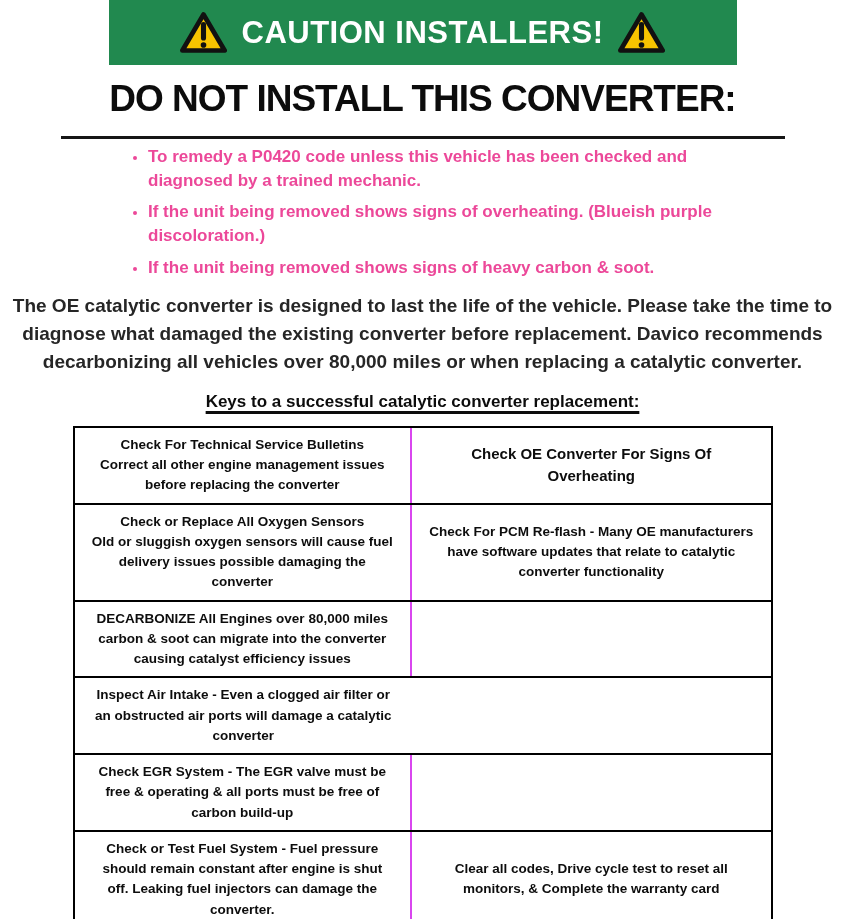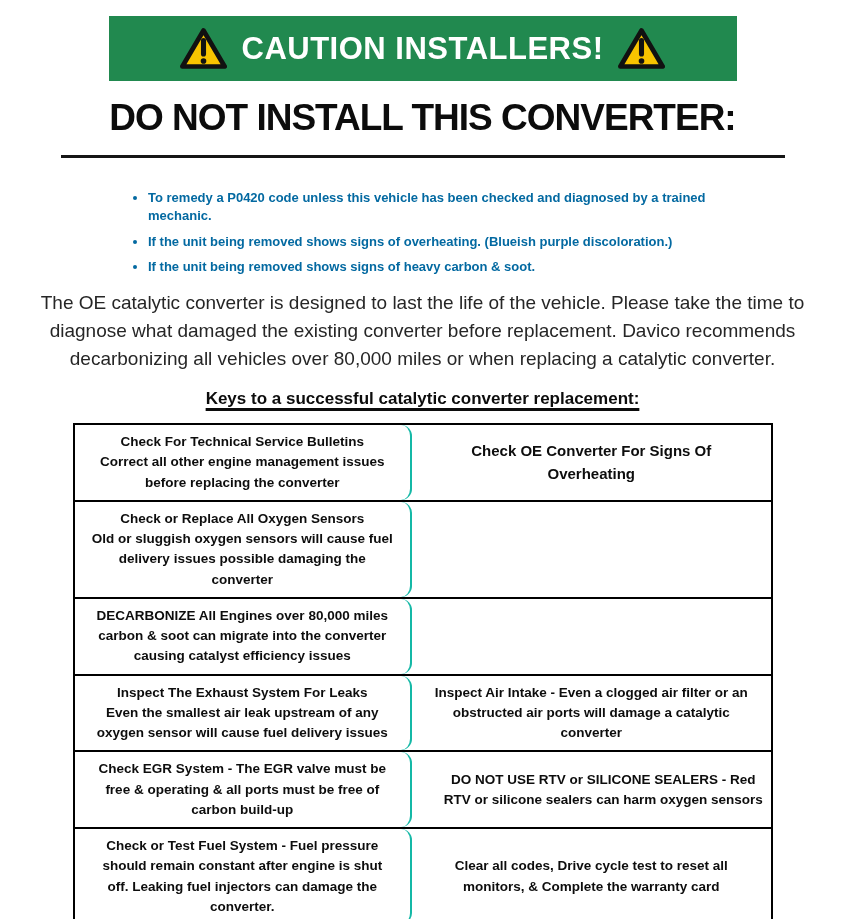--- a/index.html
+++ b/index.html
@@ -14,21 +14,21 @@
     width: 845px;
     height: 919px;
     background: #ffffff;
     overflow: hidden;
   }
 
   
   .banner {
     width: 628px;
     height: 65px;
-    margin: 16px auto;
+    margin: 0 auto;
     background: #21894F;
     display: flex;
     align-items: center;
     justify-content: center;
     gap: 15px;
   }
   .banner-label {
     color: #ffffff;
     font-weight: 800;
     font-size: 31px;
@@ -49,38 +49,38 @@
   .divider {
     width: 724px;
     height: 3px;
     background: #161616;
     margin: 16px auto 0 auto;
   }
 
   
   .bullets {
     width: 600px;
-    margin: 31px 0 0 128px;
+    margin: 6px 0 0 128px;
     padding: 0 0 0 20px;
-    font-size: 13px;
+    font-size: 17px;
     font-weight: 700;
     line-height: 1.42;
-    color: #0369a1;
+    color: #ec4899;
     list-style: disc;
   }
   .bullets li { margin-bottom: 7px; }
   .bullets li::marker { font-size: 13px; }
 
   
   .paragraph {
     width: 826px;
     margin: 12px auto 0 auto;
     text-align: center;
     font-size: 19px;
-    font-weight: 400;
+    font-weight: 700;
     line-height: 1.48;
     color: #262626;
   }
 
   
   .keys-heading {
     margin: 16px 0 0 0;
     text-align: center;
     font-size: 17px;
     font-weight: 800;
@@ -110,21 +110,21 @@
     align-items: center;
     justify-content: center;
     text-align: center;
     padding: 7px 16px;
     font-size: 13.5px;
     font-weight: 700;
     line-height: 1.5;
     color: #0d0d0d;
     white-space: pre-line;
   }
-  .t-cell-left { border-right: 2px solid #14b8a6; border-radius: 11px; }
+  .t-cell-left { border-right: 2px solid #d946ef; }
   .t-row:nth-child(1) .t-cell-right { font-size: 15px; }
 </style>
 </head>
 <body>
 
 <div class="page">
 
   <div class="banner">
     <svg class="warn-icon" width="47" height="43" viewBox="0 0 60 54" aria-hidden="true">
       <polygon points="30,4 57,50 3,50" fill="#F8C400" stroke="#111111" stroke-width="6" stroke-linejoin="round"></polygon>
@@ -155,32 +155,30 @@
 
   <div class="keys-table">
     <div class="t-row">
       <div class="t-cell t-cell-left">Check For Technical Service Bulletins
 Correct all other engine management issues before replacing the converter</div>
       <div class="t-cell t-cell-right">Check OE Converter For Signs Of Overheating</div>
     </div>
     <div class="t-row">
       <div class="t-cell t-cell-left">Check or Replace All Oxygen Sensors
 Old or sluggish oxygen sensors will cause fuel delivery issues possible damaging the converter</div>
+      <div class="t-cell t-cell-right">Check For PCM Re-flash - Many OE manufacturers have software updates that relate to catalytic converter functionality</div>
     </div>
     <div class="t-row">
       <div class="t-cell t-cell-left">DECARBONIZE All Engines over 80,000 miles carbon &amp; soot can migrate into the converter causing catalyst efficiency issues</div>
     </div>
     <div class="t-row">
-      <div class="t-cell t-cell-left">Inspect The Exhaust System For Leaks
-Even the smallest air leak upstream of any oxygen sensor will cause fuel delivery issues</div>
       <div class="t-cell t-cell-right">Inspect Air Intake - Even a clogged air filter or an obstructed air ports will damage a catalytic converter</div>
     </div>
     <div class="t-row">
       <div class="t-cell t-cell-left">Check EGR System - The EGR valve must be free &amp; operating &amp; all ports must be free of carbon build-up</div>
-      <div class="t-cell t-cell-right">DO NOT USE RTV or SILICONE SEALERS - Red RTV or silicone sealers can harm oxygen sensors</div>
     </div>
     <div class="t-row">
       <div class="t-cell t-cell-left">Check or Test Fuel System - Fuel pressure should remain constant after engine is shut off.  Leaking fuel injectors can damage the converter.</div>
       <div class="t-cell t-cell-right">Clear all codes,  Drive cycle test to reset all monitors, &amp; Complete the warranty card</div>
     </div>
   </div>
 
 </div>
 
 </body></html>

